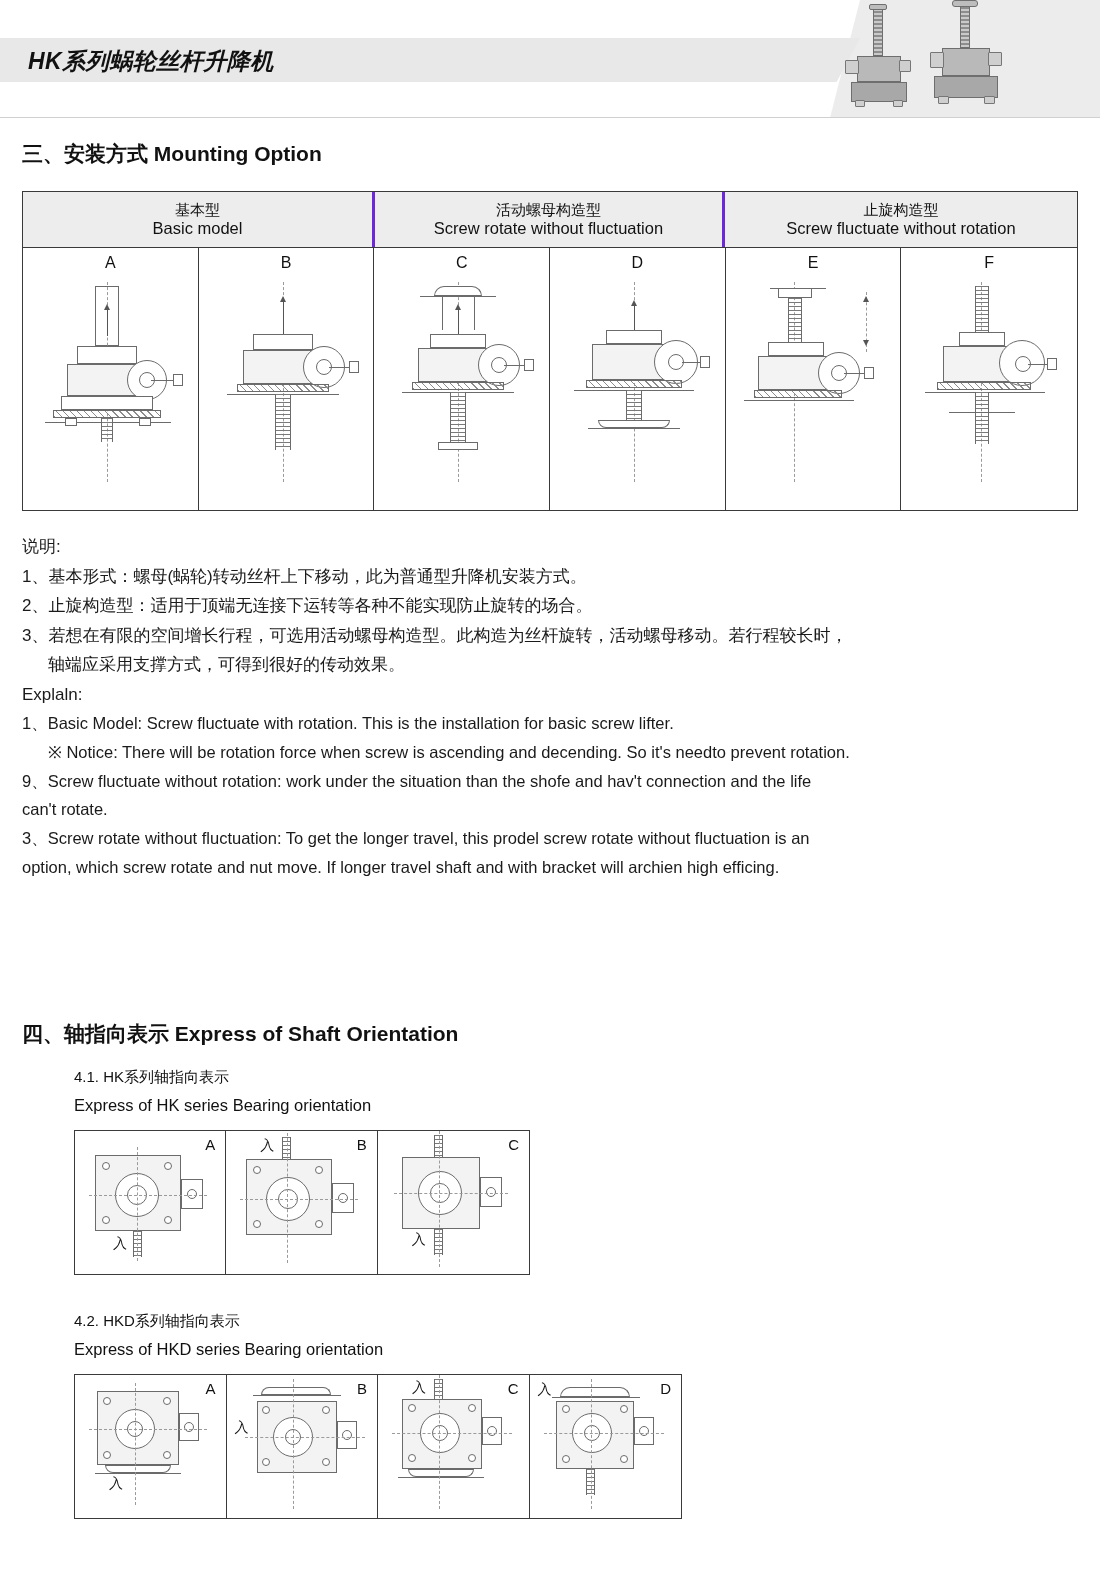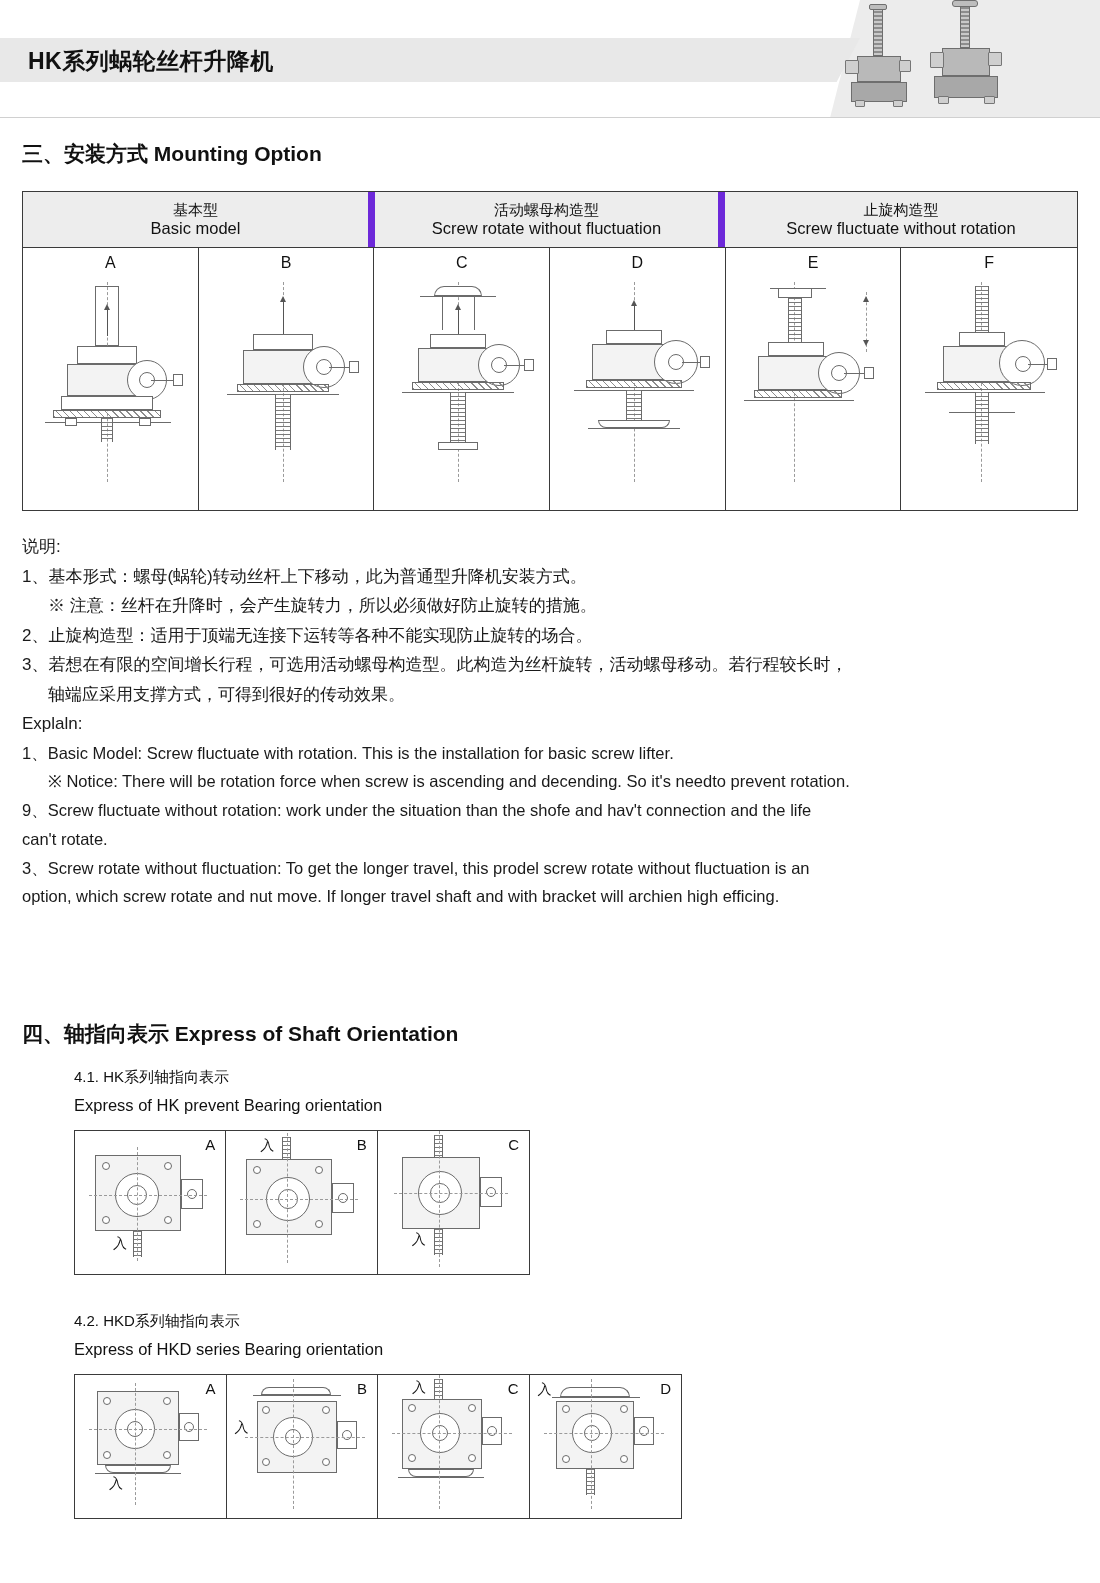--- a/index.html
+++ b/index.html
@@ -33,20 +33,21 @@
     width: 60px; height: 44px;
     background: #e8e8e8;
     transform: skewX(-28deg);
     transform-origin: top left;
   }
   .header-title {
     position: absolute;
     left: 28px; top: 46px;
     font-size: 23px;
     font-weight: bold;
+    font-style: italic;
     letter-spacing: 0.5px;
     color: #111;
   }
   .header-gray-shape {
     position: absolute;
     right: 0; top: 0;
     width: 270px; height: 118px;
     background: #ececec;
     clip-path: polygon(30px 0, 270px 0, 270px 118px, 0 118px);
   }
@@ -113,21 +114,21 @@
     display: flex;
     height: 56px;
     background: #ededed;
     border-bottom: 1px solid #3a3a3a;
   }
   .mount-head .cell {
     display: flex;
     flex-direction: column;
     align-items: center;
     justify-content: center;
-    border-right: 7px solid #6d28d9;
+    border-right: 3px solid #6d28d9;
     line-height: 1.2;
   }
   .mount-head .cell:last-child { border-right: none; }
   .mount-head .cn { font-size: 15px; color: #111; }
   .mount-head .en { font-size: 16.5px; color: #111; }
   .mh1 { width: 352px; }
   .mh2 { width: 352px; }
   .mh3 { width: 350px; }
 
   .mount-body { display: flex; flex: 1; }
@@ -439,37 +440,36 @@
         <div class="ln h" style="left:40px; top:130px; width:66px;"></div>
       </div>
     </div>
 
   </div>
 </div>
 
 <div class="explain">
   <p class="blk">说明:</p>
   <p>1、基本形式：螺母(蜗轮)转动丝杆上下移动，此为普通型升降机安装方式。</p>
-  <p class="indent">※ 注意：丝杆在升降时，会产生旋转力，所以必须做好防止旋转的措施。</p>
   <p>2、止旋构造型：适用于顶端无连接下运转等各种不能实现防止旋转的场合。</p>
   <p>3、若想在有限的空间增长行程，可选用活动螺母构造型。此构造为丝杆旋转，活动螺母移动。若行程较长时，</p>
   <p class="indent">轴端应采用支撑方式，可得到很好的传动效果。</p>
   <p class="blk">Explaln:</p>
   <p class="en-line">1、Basic Model: Screw fluctuate with rotation. This is the installation for basic screw lifter.</p>
   <p class="en-line indent">※ Notice: There will be rotation force when screw is ascending and decending. So it's needto prevent rotation.</p>
   <p class="en-line">9、Screw fluctuate without rotation: work under the situation than the shofe and hav't connection and the life</p>
   <p class="en-line">can't rotate.</p>
   <p class="en-line">3、Screw rotate without fluctuation: To get the longer travel, this prodel screw rotate without fluctuation is an</p>
   <p class="en-line">option, which screw rotate and nut move. If longer travel shaft and with bracket will archien high efficing.</p>
 </div>
 
 <h2 class="section-title" id="sec4-title">四、轴指向表示 Express of Shaft Orientation</h2>
 
 <div class="sub-label" id="s41-cn">4.1. HK系列轴指向表示</div>
-<div class="sub-label2" id="s41-en">Express of HK prevent Bearing orientation</div>
+<div class="sub-label2" id="s41-en">Express of HK series Bearing orientation</div>
 
 <div class="orient-table" id="orient1">
 
   <div class="ocell">
     <div class="oletter">A</div>
     <div class="odraw">
       <div class="box fill" style="left:20px; top:24px; width:86px; height:76px;"></div>
       <div class="circ" style="left:40px; top:42px; width:44px; height:44px;"></div>
       <div class="circ" style="left:52px; top:54px; width:20px; height:20px;"></div>
       <div class="circ" style="left:27px; top:31px; width:8px; height:8px;"></div>

